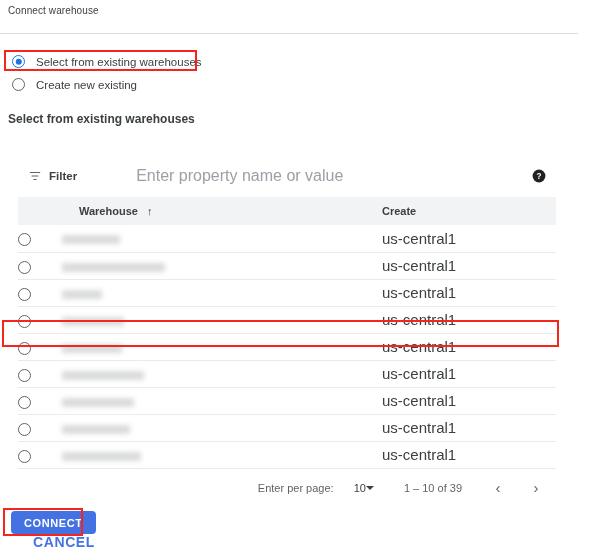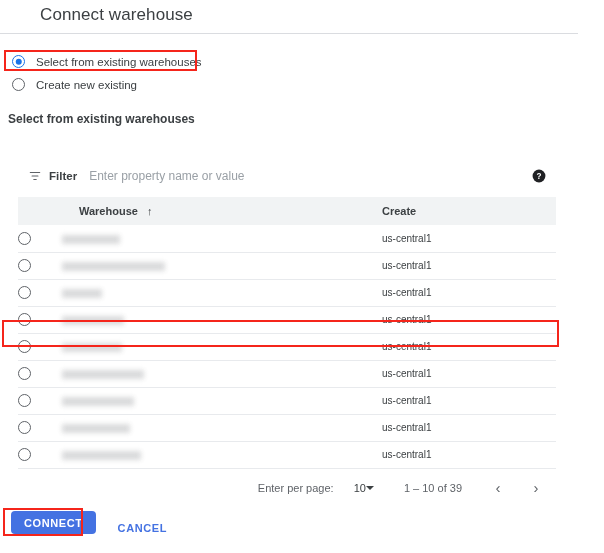--- a/index.html
+++ b/index.html
@@ -15,24 +15,23 @@
     font-family: "Liberation Sans", sans-serif;
     color: #3c4043;
     -webkit-font-smoothing: antialiased;
   }
 
   
   #page-title {
     position: absolute;
     left: 8px;
     top: 5px;
-    font-size: 17px;
+    font-size: 10px;
     color: #3c4043;
     letter-spacing: .1px;
-    margin-left: 32px;
   }
   #header-divider {
     position: absolute;
     left: 0px;
     top: 33px;
     width: 578px;
     height: 1px;
     background: #dadce0;
   }
 
@@ -127,25 +126,26 @@
   #filter-label {
     font-size: 11.5px;
     font-weight: bold;
     color: #3c4043;
     margin-right: 12px;
   }
   #filter-input {
     border: none;
     outline: none;
     font-family: "Liberation Sans", sans-serif;
-    font-size: 12px;
+    font-size: 16px;
     color: #3c4043;
     background: transparent;
     flex: 1 1 auto;
     padding: 0;
+    margin-left: 47px;
   }
   #filter-input::placeholder { color: #9aa0a6; }
   #help-icon {
     width: 14px;
     height: 14px;
     flex: 0 0 auto;
     margin-left: 8px;
   }
 
   
@@ -184,21 +184,21 @@
 
   #warehouse-table tbody tr {
     height: 27px;
     border-bottom: 1px solid #e8eaed;
   }
   #warehouse-table tbody tr.selected {
     background: #eef3fd;
   }
   #warehouse-table tbody td {
     padding: 0;
-    font-size: 10px;
+    font-size: 15px;
     color: #3c4043;
     vertical-align: middle;
     border: none;
   }
   td.col-radio { text-align: left; padding-left: 5px; }
   .row-radio {
     width: 13px;
     height: 13px;
     border-radius: 50%;
     border: 1.5px solid #5f6368;
@@ -265,41 +265,42 @@
     cursor: pointer;
   }
   #next-page-button { margin-left: 18px; }
 
   
   #footer-actions {
     position: absolute;
     left: 11px;
     top: 511px;
     display: flex;
-    align-items: flex-end;
+    align-items: flex-start;
+    flex-direction: column;
   }
   #connect-button {
     background: #4472e2;
     color: #ffffff;
     border: none;
     border-radius: 4px;
     height: 23px;
     padding: 0 13px;
     font-family: "Liberation Sans", sans-serif;
     font-size: 11px;
     font-weight: bold;
     letter-spacing: .6px;
     cursor: pointer;
   }
   #cancel-button {
     background: transparent;
     border: none;
     color: #4472e2;
     font-family: "Liberation Sans", sans-serif;
-    font-size: 11px;
+    font-size: 14px;
     font-weight: bold;
     letter-spacing: .6px;
     margin-left: 22px;
     cursor: pointer;
     padding: 0;
   }
 </style>
 </head>
 <body>
 

